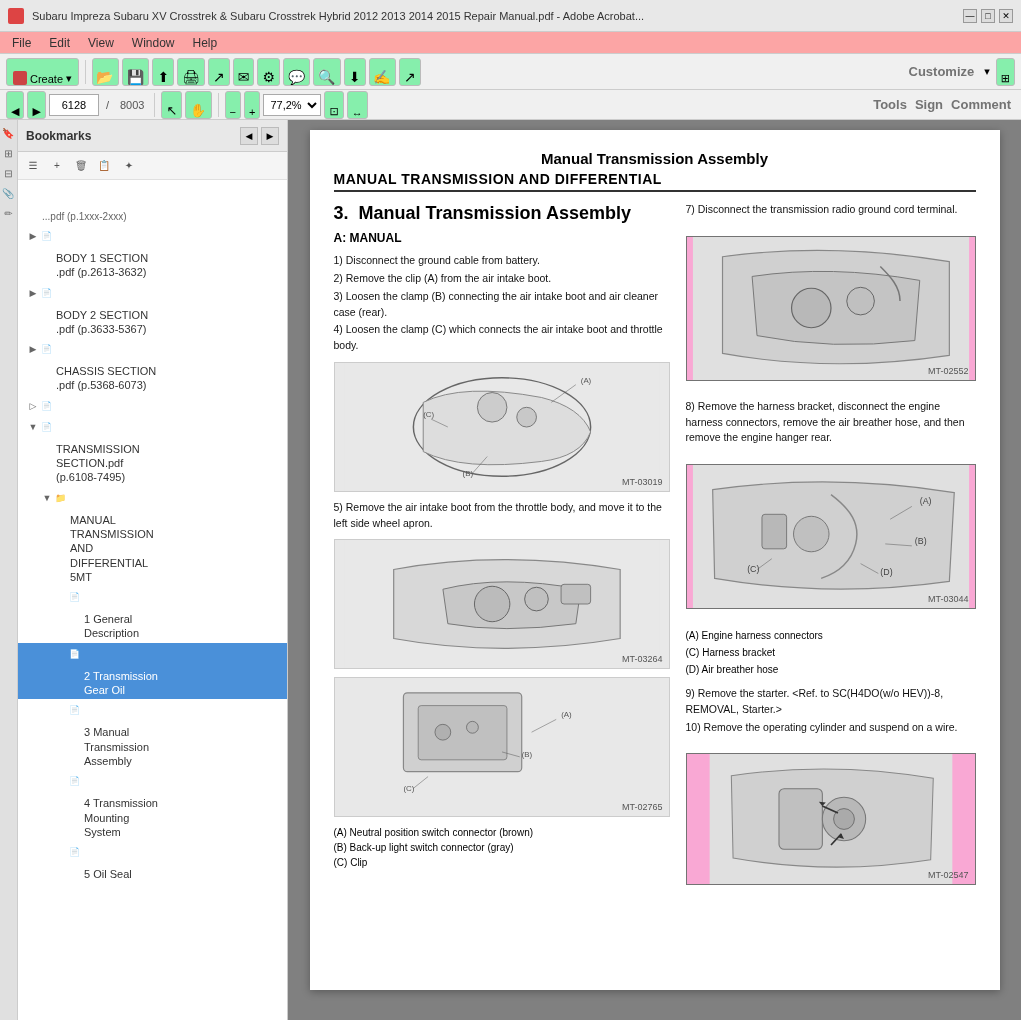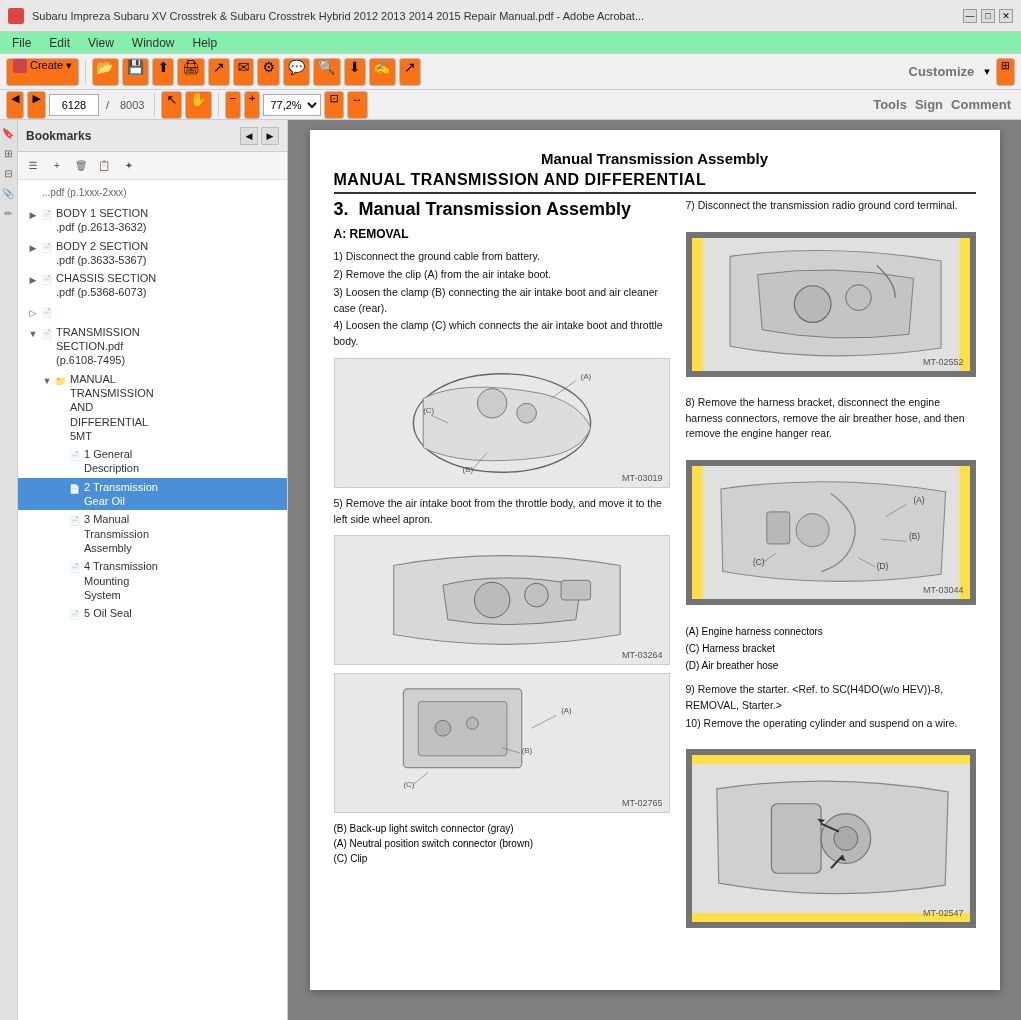--- a/index.html
+++ b/index.html
@@ -16,21 +16,21 @@
       gap: 8px;
     }
     .title-bar-icon { width: 16px; height: 16px; background: #d44; border-radius: 2px; flex-shrink: 0; }
     .title-bar-text { font-size: 11px; color: #333; flex: 1; white-space: nowrap; overflow: hidden; text-overflow: ellipsis; }
     .title-bar-controls { display: flex; gap: 4px; }
     .title-bar-btn { width: 14px; height: 14px; border: 1px solid #999; background: #ddd; cursor: pointer; font-size: 9px; display: flex; align-items: center; justify-content: center; }
 
     
     .menu-bar {
       height: 22px;
-      background: #86efac;
+      background: #fca5a5;
       border-bottom: 1px solid #ccc;
       display: flex;
       align-items: center;
       padding: 0 4px;
       gap: 2px;
     }
     .menu-item { padding: 2px 8px; font-size: 12px; color: #333; cursor: pointer; }
 
     
     .toolbar {
@@ -38,27 +38,27 @@
       background: #f0f0f0;
       border-bottom: 1px solid #ccc;
       display: flex;
       align-items: center;
       padding: 0 6px;
       gap: 3px;
     }
     .tb-btn {
       height: 28px;
       padding: 0 6px;
-      background: #f97316;
+      background: #86efac;
       border: 1px solid #bbb;
       border-radius: 3px;
       cursor: pointer;
       font-size: 11px;
       display: flex;
-      align-items: flex-start;
+      align-items: flex-end;
       gap: 3px;
     }
     .tb-icon { width: 16px; height: 16px; background: #888; border-radius: 2px; }
     .tb-separator { width: 1px; height: 24px; background: #ccc; margin: 0 3px; }
     .page-input { width: 50px; height: 22px; border: 1px solid #aaa; text-align: center; font-size: 11px; background: white; }
     .page-total { font-size: 11px; color: #555; margin: 0 4px; }
     .zoom-select { height: 22px; border: 1px solid #aaa; font-size: 11px; background: white; padding: 0 2px; }
     .toolbar-right { margin-left: auto; display: flex; gap: 6px; align-items: center; }
     .toolbar-link { color: #737373; font-size: 13px; font-weight: bold; cursor: pointer; padding: 2px 4px; }
 
@@ -123,21 +123,21 @@
       display: flex;
       align-items: flex-start;
       padding: 2px 4px 2px 8px;
       cursor: pointer;
       min-height: 20px;
     }
     .tree-item.selected { background: #4a90d9; color: white; }
     .tree-item.selected .tree-label { color: white; }
     .tree-expand { width: 14px; min-width: 14px; height: 16px; display: flex; align-items: center; justify-content: center; font-size: 9px; color: #666; margin-top: 1px; }
     .tree-icon { width: 14px; min-width: 14px; height: 16px; display: flex; align-items: center; justify-content: center; font-size: 9px; color: #888; margin-top: 1px; }
-    .tree-label { font-size: 11px; color: #333; line-height: 1.3; padding-left: 2px; }
+    .tree-label { font-size: 11px; color: #333; line-height: 1.3; padding-left: 2px; margin-top: 24px; }
 
     
     .pdf-area {
       flex: 1;
       background: #808080;
       overflow-y: auto;
       overflow-x: auto;
       padding: 10px;
       position: relative;
     }
@@ -157,25 +157,25 @@
       box-shadow: 0 2px 8px rgba(0,0,0,0.3);
     }
 
     .pdf-page-title {
       text-align: center;
       font-size: 15px;
       font-weight: bold;
       margin-bottom: 4px;
     }
     .pdf-subtitle {
-      font-size: 16px;
+      font-size: 14px;
       font-weight: bold;
       border-bottom: 2px solid #333;
       padding-bottom: 3px;
-      margin-bottom: 4px;
+      margin-bottom: 10px;
       letter-spacing: 0.5px;
     }
 
     .pdf-content { display: flex; gap: 16px; }
     .pdf-left { flex: 1; }
     .pdf-right { width: 290px; }
 
     .pdf-section-title {
       font-size: 18px;
       font-weight: bold;
@@ -213,22 +213,22 @@
 
     .pdf-caption { font-size: 10px; line-height: 1.5; margin-bottom: 4px; }
 
     
     .diagram-svg { width: 100%; height: 100%; }
 
     
     .pdf-right-image {
       width: 100%;
       height: 145px;
-      background: #fde047;
-      border: 6px solid #737373;
+      background: #f9a8d4;
+      border: 1px solid #737373;
       margin: 18px 0;
       position: relative;
       overflow: hidden;
     }
     .pdf-right-image-label {
       position: absolute;
       bottom: 4px;
       right: 6px;
       font-size: 9px;
       color: #555;
@@ -473,21 +473,21 @@
 
       <div class="pdf-page-title">Manual Transmission Assembly</div>
       <div class="pdf-subtitle">MANUAL TRANSMISSION AND DIFFERENTIAL</div>
 
       <div class="pdf-content">
 
         <div class="pdf-left">
           <div class="pdf-section-title">
             <span>3.</span>&nbsp;&nbsp;<span>Manual Transmission Assembly</span>
           </div>
-          <div class="pdf-subsection">A: REMOVAL</div>
+          <div class="pdf-subsection">A: MANUAL</div>
 
           <div class="pdf-text">
             <p>1) Disconnect the ground cable from battery.</p>
             <p>2) Remove the clip (A) from the air intake boot.</p>
             <p>3) Loosen the clamp (B) connecting the air intake boot and air cleaner case (rear).</p>
             <p>4) Loosen the clamp (C) which connects the air intake boot and throttle body.</p>
           </div>
 
           <div class="pdf-image">
             <svg class="diagram-svg" viewBox="0 0 320 130" xmlns="http://www.w3.org/2000/svg">
@@ -536,22 +536,22 @@
               <text x="180" y="80" font-size="8" fill="#555">(B)</text>
               <text x="60" y="115" font-size="8" fill="#555">(C)</text>
               <path d="M215 42 L190 55" stroke="#555" stroke-width="0.5"></path>
               <path d="M178 80 L160 75" stroke="#555" stroke-width="0.5"></path>
               <path d="M70 112 L85 100" stroke="#555" stroke-width="0.5"></path>
             </svg>
             <span class="pdf-image-label">MT-02765</span>
           </div>
 
           <div class="pdf-caption">
+            <div>(A)  Neutral position switch connector (brown)</div>
             <div>(B)  Back-up light switch connector (gray)</div>
-            <div>(A)  Neutral position switch connector (brown)</div>
             <div>(C)  Clip</div>
           </div>
         </div>
 
         <div class="pdf-right">
           <div class="pdf-text">
             <p>7) Disconnect the transmission radio ground cord terminal.</p>
           </div>
 
           <div class="pdf-right-image">
@@ -599,21 +599,21 @@
             <div class="legend-item">
                 <span>(D)  Air breather hose</span>
               </div>
           </div>
 
           <div class="pdf-text">
             <p>9) Remove the starter. &lt;Ref. to SC(H4DO(w/o HEV))-8, REMOVAL, Starter.&gt;</p>
             <p>10) Remove the operating cylinder and suspend on a wire.</p>
           </div>
 
-          <div class="pdf-right-image" style="height:179px;">
+          <div class="pdf-right-image" style="height:132px;">
             <svg width="100%" height="100%" viewBox="0 0 280 150" xmlns="http://www.w3.org/2000/svg">
               <rect width="280" height="150" fill="#e0e0e0"></rect>
               <path d="M25 25 Q140 8 258 28 L255 122 Q140 140 27 120 Z" fill="#d0d0d0" stroke="#888" stroke-width="1.2"></path>
 
               <rect x="80" y="40" width="50" height="70" rx="6" fill="#c0c0c0" stroke="#777" stroke-width="1.2"></rect>
               <circle cx="155" cy="75" r="25" fill="#b8b8b8" stroke="#777" stroke-width="1.2"></circle>
               <circle cx="155" cy="75" r="12" fill="#aaa" stroke="#666" stroke-width="1"></circle>
 
               <path d="M130 60 L148 68" stroke="#333" stroke-width="2" marker-end="url(#arrow)"></path>
               <path d="M152 92 L140 105" stroke="#333" stroke-width="2" marker-end="url(#arrow)"></path>

